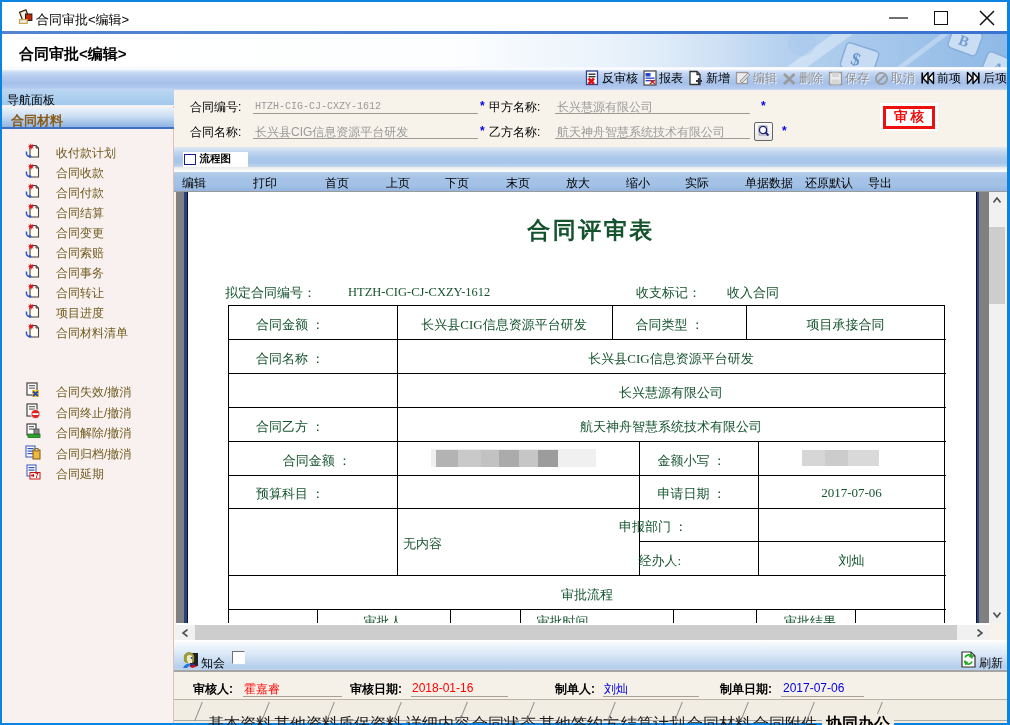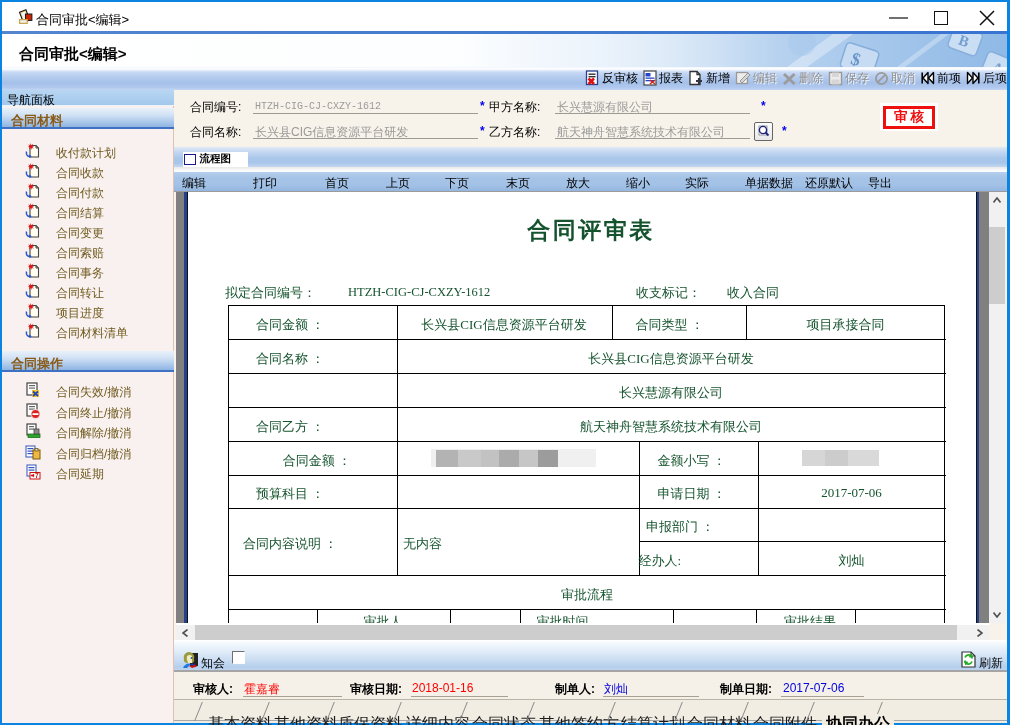--- a/index.html
+++ b/index.html
@@ -148,21 +148,20 @@
   <span class="tbi" style="margin-right:0"><svg width="15" height="14" viewBox="0 0 15 14">
           <path d="M1.5 1.5 L6.5 7 L1.5 12.5 Z" fill="#fff" stroke="#000" stroke-width="1.4" stroke-linejoin="round"></path>
           <path d="M7 1.5 L12 7 L7 12.5 Z" fill="#fff" stroke="#000" stroke-width="1.4" stroke-linejoin="round"></path>
           <path d="M12.8 1.5 L12.8 12.5" fill="none" stroke="#000" stroke-width="1.6"></path>
         </svg>后项</span>
 </div>
   </div>
 <div id="sidebar">
   <div id="nav-h">导航面板</div>
   <div class="sec-h" style="top:18px;">合同材料</div>
-  <div class="sec-h" style="top:261px;">合同操作</div>
   <div class="sb-item" style="top:54.5px">收付款计划</div>
   <div class="sb-item" style="top:74.5px">合同收款</div>
   <div class="sb-item" style="top:94.5px">合同付款</div>
   <div class="sb-item" style="top:114.5px">合同结算</div>
   <div class="sb-item" style="top:134.5px">合同变更</div>
   <div class="sb-item" style="top:154.5px">合同索赔</div>
   <div class="sb-item" style="top:174.5px">合同事务</div>
   <div class="sb-item" style="top:194.5px">合同转让</div>
   <div class="sb-item" style="top:214.5px">项目进度</div>
   <div class="sb-item" style="top:234.5px">合同材料清单</div>
@@ -341,23 +340,22 @@
         <div class="c" style="left:0;top:112px;width:168px;text-align:center;padding-right:46px;box-sizing:border-box">合同乙方 ：</div>
         <div class="c" style="left:168px;top:112px;width:548px;text-align:center">航天神舟智慧系统技术有限公司</div>
         <div class="c" style="left:0;top:146px;width:168px;text-align:right;padding-right:46px;box-sizing:border-box">合同金额 ：</div>
         <div class="abs" style="left:201.5px;top:143px;width:165px;height:18px;background:#f0f0f0"></div>
         <div class="abs" style="left:206.5px;top:144px;width:122px;height:17px;background:linear-gradient(90deg,#b3b3b3 0 18%,#c9c9c9 18% 37%,#c2c2c2 37% 52%,#ababab 52% 68%,#c6c6c6 68% 84%,#9c9c9c 84% 100%)"></div>
         <div class="c" style="left:409.5px;top:146px;width:120px;text-align:center;padding-right:14px;box-sizing:border-box">金额小写 ：</div>
         <div class="abs" style="left:572.5px;top:144px;width:77px;height:16px;background:linear-gradient(90deg,#d6d6d6 0 30%,#cccccc 30% 60%,#d9d9d9 60% 100%)"></div>
         <div class="c" style="left:0;top:179.5px;width:168px;text-align:center;padding-right:46px;box-sizing:border-box">预算科目 ：</div>
         <div class="c" style="left:409.5px;top:179.5px;width:120px;text-align:center;padding-right:14px;box-sizing:border-box">申请日期 ：</div>
         <div class="c" style="left:529px;top:179.5px;width:187px;text-align:center">2017-07-06</div>
-        <div class="c" style="left:0;top:229px;width:168px;text-align:center;padding-right:46px;box-sizing:border-box">合同内容说明 ：</div>
         <div class="c" style="left:174px;top:229px">无内容</div>
-        <div class="c" style="left:398px;top:212.5px;width:120px;text-align:center;padding-right:14px;box-sizing:border-box">申报部门 ：</div>
+        <div class="c" style="left:390px;top:212.5px;width:120px;padding-right:14px;box-sizing:border-box">申报部门 ：</div>
         <div class="c" style="left:409.5px;top:246px;width:120px;padding-right:14px;box-sizing:border-box">经办人:</div>
         <div class="c" style="left:529px;top:246px;width:187px;text-align:center">刘灿</div>
         <div class="c" style="left:0;top:280px;width:716px;text-align:center">审批流程</div>
         <div class="c" style="left:87.5px;top:307.5px;width:133px;text-align:center">审批人</div>
         <div class="c" style="left:290.5px;top:307.5px;width:86px;text-align:center">审批时间</div>
         <div class="c" style="left:508px;top:307.5px;width:99px;text-align:right">审批结果</div>
       </div>
     </div>
   </div>
   <div class="abs" style="left:1.5px;top:533px;width:813px;height:1.5px;background:#fff"></div>

